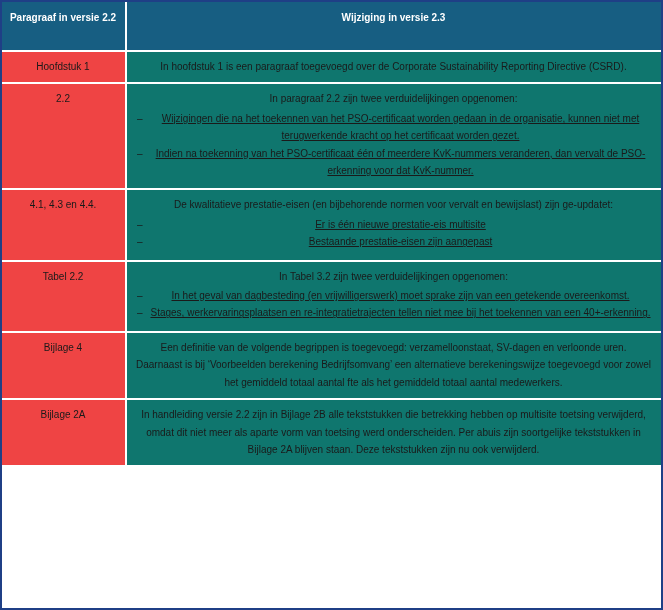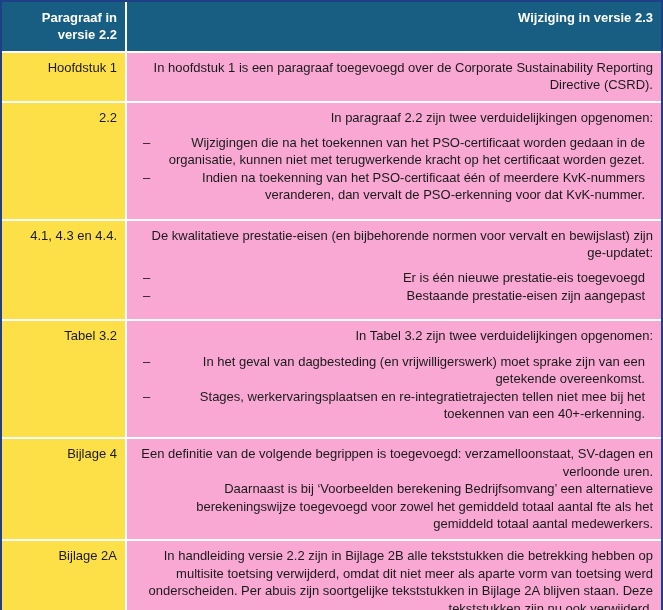--- a/index.html
+++ b/index.html
@@ -5,36 +5,36 @@
   html, body { margin: 0; padding: 0; background: #ffffff; }
   body { width: 663px; height: 610px; overflow: hidden; font-family: "Liberation Sans", "DejaVu Sans", sans-serif; }
   .table-wrap {
     position: absolute; left: 0; top: 0; width: 659px; height: 606px;
     border: 2px solid #1f3f86; background: #ffffff;
   }
   table { border-collapse: collapse; width: 100%; table-layout: fixed; }
   col.c1 { width: 124px; }
   col.c2 { width: 535px; }
   td, th {
-    vertical-align: top; text-align: right;
-    font-size: 13px; line-height: 17.4px; color: #1a1a1a;
+    vertical-align: top; text-align: center;
+    font-size: 10px; line-height: 17.4px; color: #1a1a1a;
     padding: 6px 8px 7px 7px;
     border: 2px solid #ffffff;
   }
   tr:first-child th, tr:first-child td { border-top: none; }
   th:first-child, td:first-child { border-left: none; }
   th:last-child, td:last-child { border-right: none; }
   tr:last-child td { border-bottom: none; }
   th {
     background: #175e82; color: #ffffff; font-weight: bold;
     height: 34px; padding-top: 7px;
   }
-  td.para { background: #fde047; }
-  td.desc { background: #f9a8d4; }
-  ul.dash { list-style: none; margin: 8px; padding: 0; }
+  td.para { background: #ef4444; }
+  td.desc { background: #0f766e; }
+  ul.dash { list-style: none; margin: 2px; padding: 0; text-decoration: underline; }
   ul.dash li { position: relative; padding-left: 14px; }
   ul.dash li::before { content: "\2013"; position: absolute; left: 1px; top: 0; }
   p { margin: 0; }
   p.gap { }
 </style>
 </head>
 <body>
 
 <div class="table-wrap">
   <table>
@@ -63,27 +63,27 @@
             <li>Wijzigingen die na het toekennen van het PSO-certificaat worden gedaan in de organisatie, kunnen niet met terugwerkende kracht op het certificaat worden gezet.</li>
             <li>Indien na toekenning van het PSO-certificaat één of meerdere KvK-nummers veranderen, dan vervalt de PSO-erkenning voor dat KvK-nummer.</li>
           </ul>
         </td>
       </tr>
       <tr>
         <td class="para">4.1, 4.3 en 4.4.</td>
         <td class="desc">
           <p>De kwalitatieve prestatie-eisen (en bijbehorende normen voor vervalt en bewijslast) zijn ge-updatet:</p>
           <ul class="dash">
-            <li>Er is één nieuwe prestatie-eis toegevoegd</li>
+            <li>Er is één nieuwe prestatie-eis multisite</li>
             <li>Bestaande prestatie-eisen zijn aangepast</li>
           </ul>
         </td>
       </tr>
       <tr>
-        <td class="para">Tabel 3.2</td>
+        <td class="para">Tabel 2.2</td>
         <td class="desc">
           <p>In Tabel 3.2 zijn twee verduidelijkingen opgenomen:</p>
           <ul class="dash">
             <li>In het geval van dagbesteding (en vrijwilligerswerk) moet sprake zijn van een getekende overeenkomst.</li>
             <li>Stages, werkervaringsplaatsen en re-integratietrajecten tellen niet mee bij het toekennen van een 40+-erkenning.</li>
           </ul>
         </td>
       </tr>
       <tr>
         <td class="para">Bijlage 4</td>

